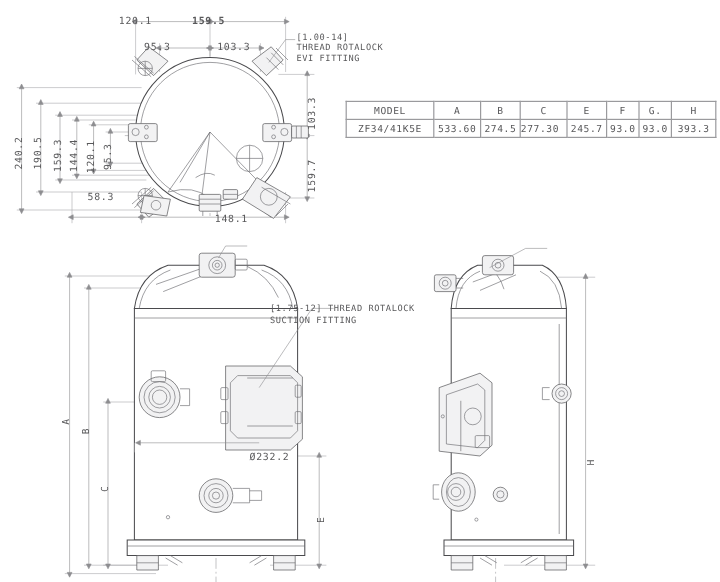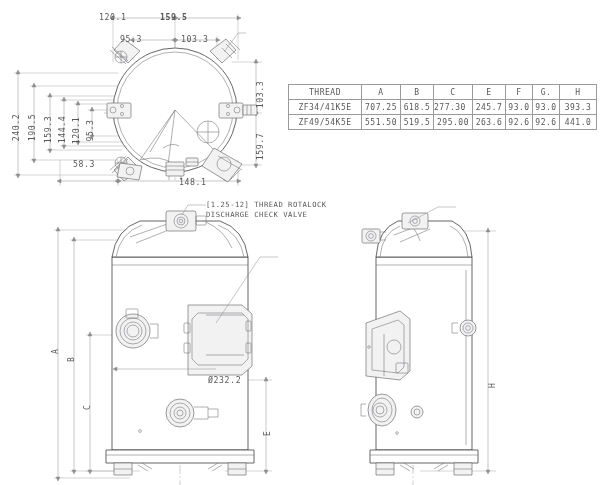--- a/index.html
+++ b/index.html
@@ -238,55 +238,50 @@
   <span class="dimtxt">159.7</span>
 </div>
 
 <div style="position:absolute;left:73px;top:152px;">
   <span class="dimtxt">58.3</span>
 </div>
 <div style="position:absolute;left:155px;top:170px;margin-left:24px;">
   <span class="dimtxt">148.1</span>
 </div>
 
+<div style="position:absolute;left:247px;top:26px;line-height:9px;">
+  <div class="notetxt">[1.00-14]</div>
+  <div class="notetxt">THREAD ROTALOCK</div>
+  <div class="notetxt">EVI FITTING</div>
+</div>
 
 <div style="position:absolute;left:288px;top:84px;">
   <table style="border-collapse:collapse;" cellspacing="0" cellpadding="0">
     <thead>
       <tr>
-        <th style="border:.6px solid #9a9a9d;width:72px;height:14px;font-weight:normal;" class="tbltxt">THREAD</th>
+        <th style="border:.6px solid #9a9a9d;width:72px;height:14px;font-weight:normal;" class="tbltxt">MODEL</th>
         <th style="border:.6px solid #9a9a9d;width:38px;height:14px;font-weight:normal;" class="tbltxt">A</th>
         <th style="border:.6px solid #9a9a9d;width:32px;height:14px;font-weight:normal;" class="tbltxt">B</th>
         <th style="border:.6px solid #9a9a9d;width:38px;height:14px;font-weight:normal;" class="tbltxt">C</th>
         <th style="border:.6px solid #9a9a9d;width:32px;height:14px;font-weight:normal;" class="tbltxt">E</th>
         <th style="border:.6px solid #9a9a9d;width:26px;height:14px;font-weight:normal;" class="tbltxt">F</th>
         <th style="border:.6px solid #9a9a9d;width:26px;height:14px;font-weight:normal;" class="tbltxt">G.</th>
         <th style="border:.6px solid #9a9a9d;width:36px;height:14px;font-weight:normal;" class="tbltxt">H</th>
       </tr>
     </thead>
     <tbody>
       <tr>
         <td style="border:.6px solid #9a9a9d;height:14px;text-align:center;" class="tbltxt">ZF34/41K5E</td>
-        <td style="border:.6px solid #9a9a9d;height:14px;text-align:center;" class="tbltxt">707.25</td>
-        <td style="border:.6px solid #9a9a9d;height:14px;text-align:center;" class="tbltxt">618.5</td>
+        <td style="border:.6px solid #9a9a9d;height:14px;text-align:center;" class="tbltxt">533.60</td>
+        <td style="border:.6px solid #9a9a9d;height:14px;text-align:center;" class="tbltxt">274.5</td>
         <td style="border:.6px solid #9a9a9d;height:14px;text-align:left;" class="tbltxt">277.30</td>
         <td style="border:.6px solid #9a9a9d;height:14px;text-align:center;" class="tbltxt">245.7</td>
         <td style="border:.6px solid #9a9a9d;height:14px;text-align:center;" class="tbltxt">93.0</td>
         <td style="border:.6px solid #9a9a9d;height:14px;text-align:center;" class="tbltxt">93.0</td>
         <td style="border:.6px solid #9a9a9d;height:14px;text-align:center;margin-left:44px;" class="tbltxt">393.3</td>
-      </tr>
-      <tr>
-        <td style="border:.6px solid #9a9a9d;height:14px;text-align:center;" class="tbltxt">ZF49/54K5E</td>
-        <td style="border:.6px solid #9a9a9d;height:14px;text-align:center;" class="tbltxt">551.50</td>
-        <td style="border:.6px solid #9a9a9d;height:14px;text-align:center;" class="tbltxt">519.5</td>
-        <td style="border:.6px solid #9a9a9d;height:14px;text-align:center;" class="tbltxt">295.00</td>
-        <td style="border:.6px solid #9a9a9d;height:14px;text-align:center;" class="tbltxt">263.6</td>
-        <td style="border:.6px solid #9a9a9d;height:14px;text-align:center;" class="tbltxt">92.6</td>
-        <td style="border:.6px solid #9a9a9d;height:14px;text-align:center;" class="tbltxt">92.6</td>
-        <td style="border:.6px solid #9a9a9d;height:14px;text-align:center;" class="tbltxt">441.0</td>
       </tr>
     </tbody>
   </table>
 </div>
 
 <svg width="340" height="290" viewBox="0 0 340 290" style="left:20px;top:195px;">
 
   <g class="ext">
     <path d="M34 35 L110 35"></path>
     <path d="M34 283 L110 283"></path>
@@ -404,25 +399,25 @@
 <div style="position:absolute;left:66px;top:350px;transform:rotate(-90deg);">
   <span class="letter">B</span>
 </div>
 <div style="position:absolute;left:82px;top:398px;transform:rotate(-90deg);">
   <span class="letter">C</span>
 </div>
 <div style="position:absolute;left:262px;top:424px;transform:rotate(-90deg);">
   <span class="letter">E</span>
 </div>
 
-<div style="position:absolute;left:206px;top:200px;line-height:9.5px;">
-  <div class="notetxt">[1.25-12] THREAD ROTALOCK</div>
-  <div class="notetxt">DISCHARGE CHECK VALVE</div>
-</div>
-
+
+<div style="position:absolute;left:225px;top:252px;line-height:9.5px;">
+  <div class="notetxt">[1.75-12] THREAD ROTALOCK</div>
+  <div class="notetxt">SUCTION FITTING</div>
+</div>
 
 <div style="position:absolute;left:208px;top:368px;">
   <span class="dimtxt">Ø232.2</span>
 </div>
 
 <svg width="240" height="290" viewBox="0 0 240 290" style="left:360px;top:195px;">
 
   <path class="cl" d="M53 22 L53 290"></path>
 
   <g class="ext">

